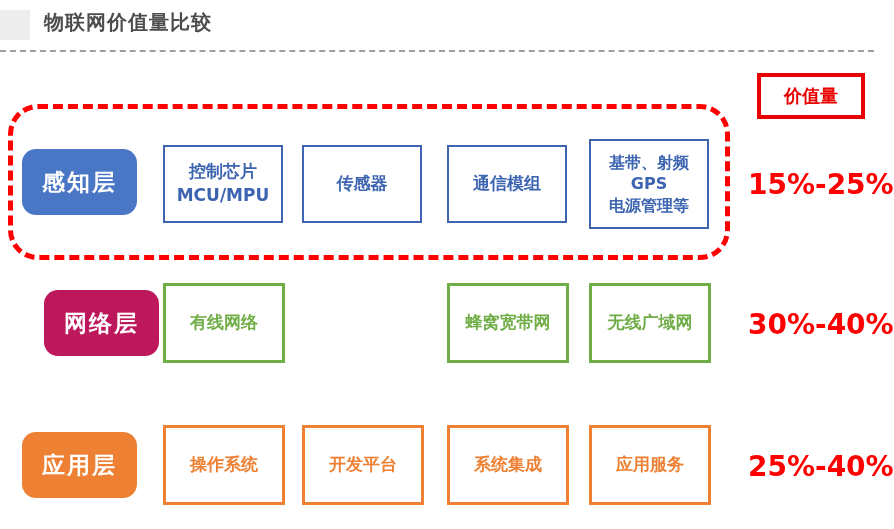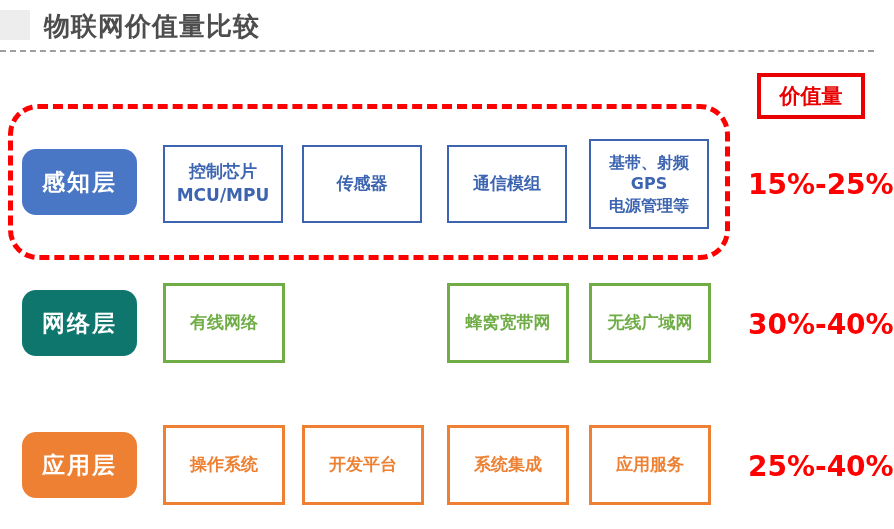--- a/index.html
+++ b/index.html
@@ -1,31 +1,31 @@
 <!DOCTYPE html>
 <html><head>
 <meta charset="utf-8">
 <style>
   html,body{margin:0;padding:0;background:#fff;}
   .canvas{position:relative;width:894px;height:529px;background:#ffffff;overflow:hidden;
           font-family:"DejaVu Sans","Liberation Sans",sans-serif;}
 
   .title-accent{position:absolute;left:0;top:10px;width:30px;height:30px;background:#ededed;}
-  .page-title{position:absolute;left:44px;top:9px;font-size:26px;font-weight:700;color:#4d4d4d;letter-spacing:1px;}
+  .page-title{position:absolute;left:44px;top:9px;font-size:20px;font-weight:700;color:#4d4d4d;letter-spacing:1px;}
   .title-divider{position:absolute;left:0;top:50px;width:874px;border-top:2px dashed #9e9e9e;}
 
   .value-header{position:absolute;left:757px;top:73px;width:100px;height:38px;border:4px solid #e90000;
-                display:flex;align-items:center;justify-content:center;font-size:21px;font-weight:700;color:#e90000;}
+                display:flex;align-items:center;justify-content:center;font-size:18px;font-weight:700;color:#e90000;}
 
   .highlight-outline{position:absolute;left:8px;top:104px;width:712px;height:146px;border:5px dashed #fe0000;border-radius:30px;}
 
   .row-label{position:absolute;left:22px;width:115px;height:66px;border-radius:14px;
              display:flex;align-items:center;justify-content:center;color:#ffffff;font-size:23px;font-weight:700;letter-spacing:2px;}
   .row-label.blue{background:#4a76c6;}
-  .row-label.green{background:#0f766e;}
+  .row-label.green{background:#be185d;margin-left:22px;}
   .row-label.orange{background:#ed8032;}
 
   .item-box{position:absolute;width:116px;background:#ffffff;display:flex;flex-direction:column;
             align-items:center;justify-content:center;text-align:center;font-weight:600;font-size:17px;line-height:1.4;}
   .item-box.blue{border:2px solid #3c64b0;color:#3c64b0;}
   .item-box.green{border:3px solid #70ad47;color:#70ad47;}
   .item-box.orange{border:3px solid #ed8032;color:#ed8032;}
   .item-box span{display:block;}
   .small-lines span{font-size:16px;line-height:1.35;}
 

